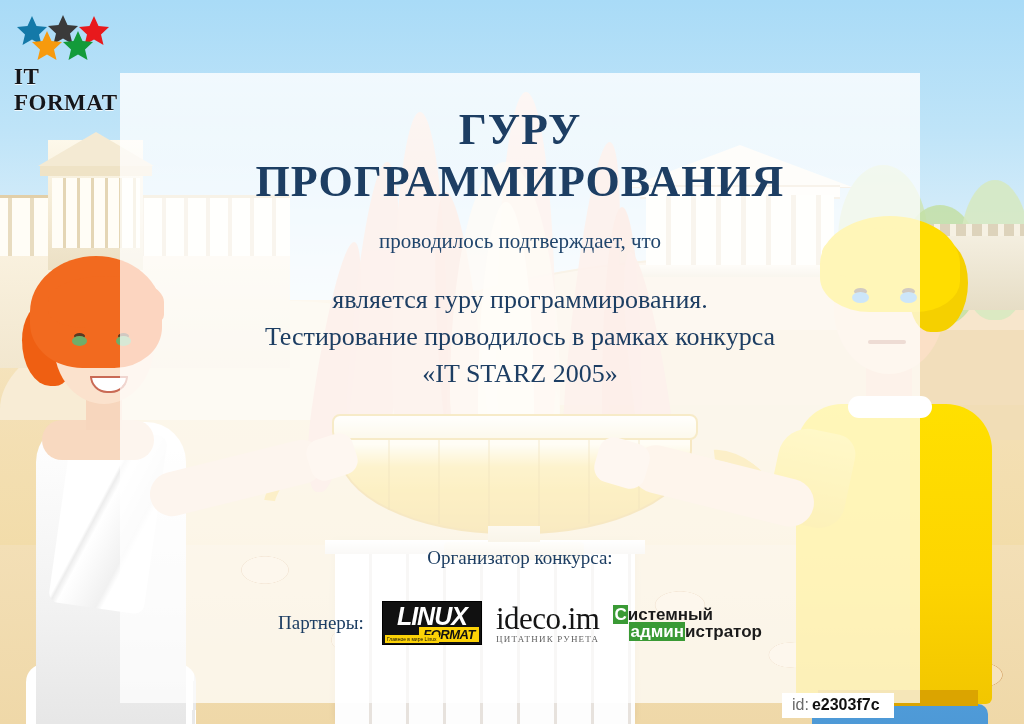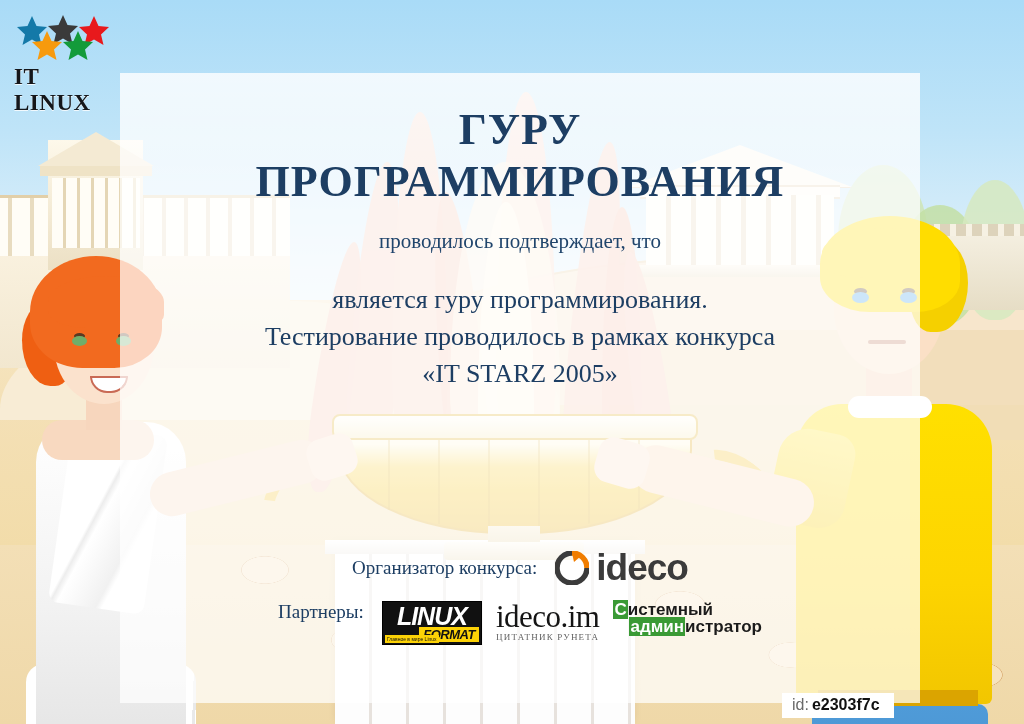--- a/index.html
+++ b/index.html
@@ -208,21 +208,21 @@
   .t-guru{margin-top:34px;font-size:44px;font-weight:bold;color:#1d3e63;letter-spacing:1px;line-height:1.05;}
   .t-prog{margin-top:6px;font-size:44px;font-weight:bold;color:#1d3e63;letter-spacing:1px;line-height:1.05;}
   .t-confirm{margin-top:24px;font-size:21px;color:#20456c;}
   .t-name{margin-top:26px;font-size:42px;font-weight:bold;color:#1d3e63;letter-spacing:1.5px;}
   .t-body{margin-top:28px;font-size:26px;color:#1d3e63;line-height:1.42;}
   .t-body div{margin:0;}
 
   
   .org-row{position:absolute;left:0;top:474px;width:800px;display:flex;align-items:center;justify-content:center;gap:18px;}
   .org-label{font-size:19px;color:#1d3e63;}
-  .partners-row{position:absolute;left:0;top:528px;width:800px;display:flex;justify-content:center;gap:14px;}
+  .partners-row{position:absolute;left:0;top:528px;width:800px;display:flex;align-items:center;justify-content:center;gap:14px;}
   .part-label{font-size:19px;color:#1d3e63;margin-right:4px;}
 
   
   .ideco{display:flex;align-items:center;gap:7px;}
   .ideco-word{font-family:"Liberation Sans", sans-serif;font-weight:bold;font-size:37px;color:#3b3b3b;letter-spacing:-1px;}
 
   
   .lf{width:98px;height:42px;background:#111;position:relative;border:1px solid #000;}
   .lf-linux{position:absolute;left:4px;top:1px;width:90px;text-align:center;
         font-family:"Liberation Sans", sans-serif;font-weight:bold;font-style:italic;
@@ -353,43 +353,35 @@
   <div class="logo">
     <div class="stars">
       <svg width="104" height="48" viewBox="0 0 104 48">
         <polygon points="18,2 22.5,12 33,13 25,20.5 27.5,31 18,25.5 8.5,31 11,20.5 3,13 13.5,12" fill="#1479a8"></polygon>
         <polygon points="49,1 53.5,11 64,12 56,19.5 58.5,30 49,24.5 39.5,30 42,19.5 34,12 44.5,11" fill="#3a3a3a"></polygon>
         <polygon points="80,2 84.5,12 95,13 87,20.5 89.5,31 80,25.5 70.5,31 73,20.5 65,13 75.5,12" fill="#e8191c"></polygon>
         <polygon points="33,17 37.5,27 48,28 40,35.5 42.5,46 33,40.5 23.5,46 26,35.5 18,28 28.5,27" fill="#f79a0d"></polygon>
         <polygon points="64,17 68.5,27 79,28 71,35.5 73.5,46 64,40.5 54.5,46 57,35.5 49,28 59.5,27" fill="#139b3a"></polygon>
       </svg>
     </div>
-    <div class="logo-text">IT LINUX</div>
+    <div class="logo-text">IT FORMAT</div>
   </div>
 
   <div class="content">
     <div class="t-guru">ГУРУ</div>
     <div class="t-prog">ПРОГРАММИРОВАНИЯ</div>
     <div class="t-confirm">проводилось подтверждает, что</div>
     <div class="t-body">
       <div>является гуру программирования.</div>
       <div>Тестирование проводилось в рамках конкурса</div>
       <div>«IT STARZ 2005»</div>
     </div>
 
     <div class="org-row">
       <span class="org-label">Организатор конкурса:</span>
-      <span class="ideco">
-        <svg width="34" height="34" viewBox="0 0 34 34">
-          <path d="M17 2 A15 15 0 1 0 32 17" fill="none" stroke="#3b3b3b" stroke-width="5.5"></path>
-          <path d="M32 17 A15 15 0 0 0 17 2" fill="none" stroke="#f07d00" stroke-width="5.5"></path>
-          <path d="M17 2 l9 3 l-7 6 z" fill="#f07d00"></path>
-        </svg>
-        <span class="ideco-word">ideco</span>
-      </span>
     </div>
 
     <div class="partners-row">
       <span class="part-label">Партнеры:</span>
 
       <span class="lf">
         <span class="lf-linux">LINUX</span>
         <span class="lf-format">FORMAT</span>
         <span class="lf-tag">Главное в мире Linux</span>
       </span>

